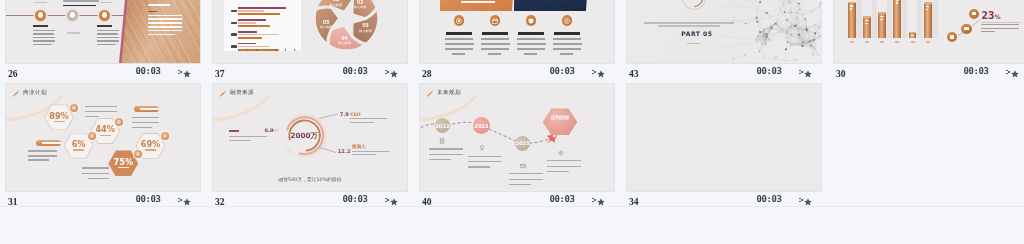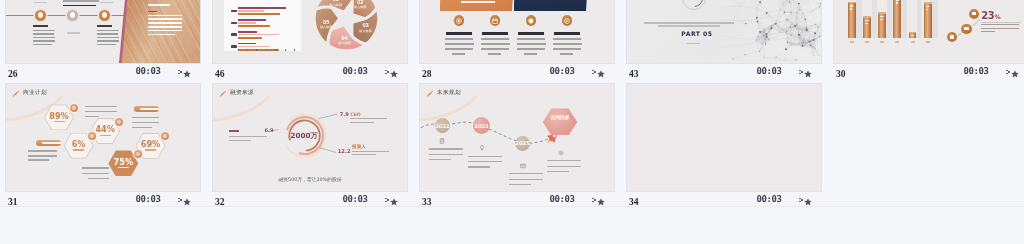--- a/index.html
+++ b/index.html
@@ -324,21 +324,21 @@
                 <text x="47.0" y="83.9" text-anchor="middle" fill="#fff" font-size="9" font-weight="bold" font-family="&quot;Liberation Sans&quot;,sans-serif">04</text>
                 <text x="47.0" y="90.9" text-anchor="middle" fill="#fff" font-size="5" font-family="&quot;Liberation Sans&quot;,sans-serif">输入标题</text>
                 <text x="17.8" y="58.3" text-anchor="middle" fill="#fff" font-size="9" font-weight="bold" font-family="&quot;Liberation Sans&quot;,sans-serif">05</text>
                 <text x="17.8" y="65.3" text-anchor="middle" fill="#fff" font-size="5" font-family="&quot;Liberation Sans&quot;,sans-serif">输入标题</text>
               </g>
         </svg>
       </div>
     </div>
   </div>
   <div class="cap">
-    <span class="num">46</span>
+    <span class="num">37</span>
     <span class="time">00:03</span>
     <span class="star">
           <i class="d1"></i>
           <i class="d2"></i>
           <i class="d3"></i>
           <svg class="s1" width="8" height="8" viewBox="0 0 10 10">
             <path d="M5 0.2 L6.4 3.5 L9.8 3.75 L7.2 6.0 L8.0 9.5 L5 7.6 L2.0 9.5 L2.8 6.0 L0.2 3.75 L3.6 3.5 Z" fill="#4c5365"></path>
           </svg>
         </span>
   </div>
@@ -1680,21 +1680,21 @@
             </div>
             <div class="mtxt">
               <i style="left: 126.9px; top: 76.1px; width: 34px;"></i>
               <i style="left: 126.9px; top: 81.5px; width: 34px;"></i>
               <i style="left: 126.9px; top: 86.9px; width: 22px;"></i>
             </div>
           </div>
     </div>
   </div>
   <div class="cap">
-    <span class="num">33</span>
+    <span class="num">40</span>
     <span class="time">00:03</span>
     <span class="star">
           <i class="d1"></i>
           <i class="d2"></i>
           <i class="d3"></i>
           <svg class="s1" width="8" height="8" viewBox="0 0 10 10">
             <path d="M5 0.2 L6.4 3.5 L9.8 3.75 L7.2 6.0 L8.0 9.5 L5 7.6 L2.0 9.5 L2.8 6.0 L0.2 3.75 L3.6 3.5 Z" fill="#4c5365"></path>
           </svg>
         </span>
   </div>

